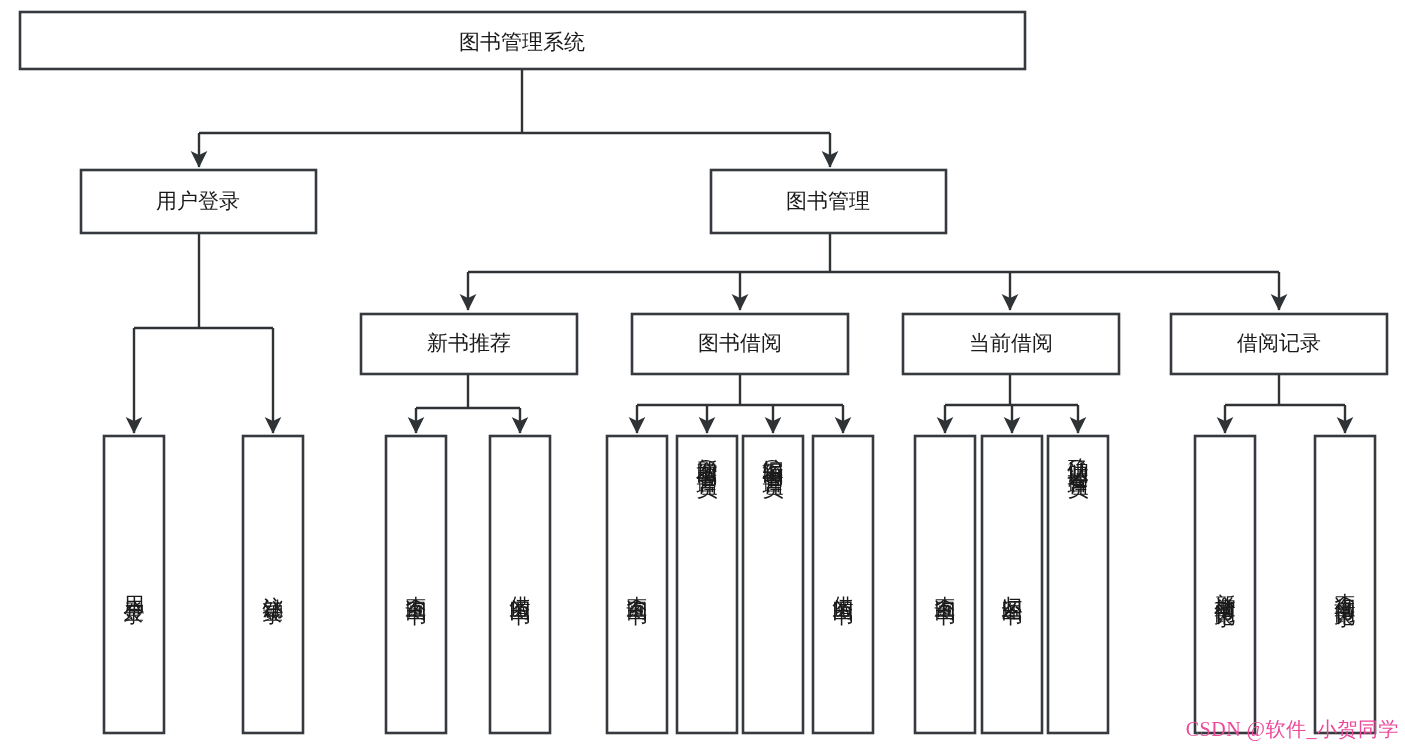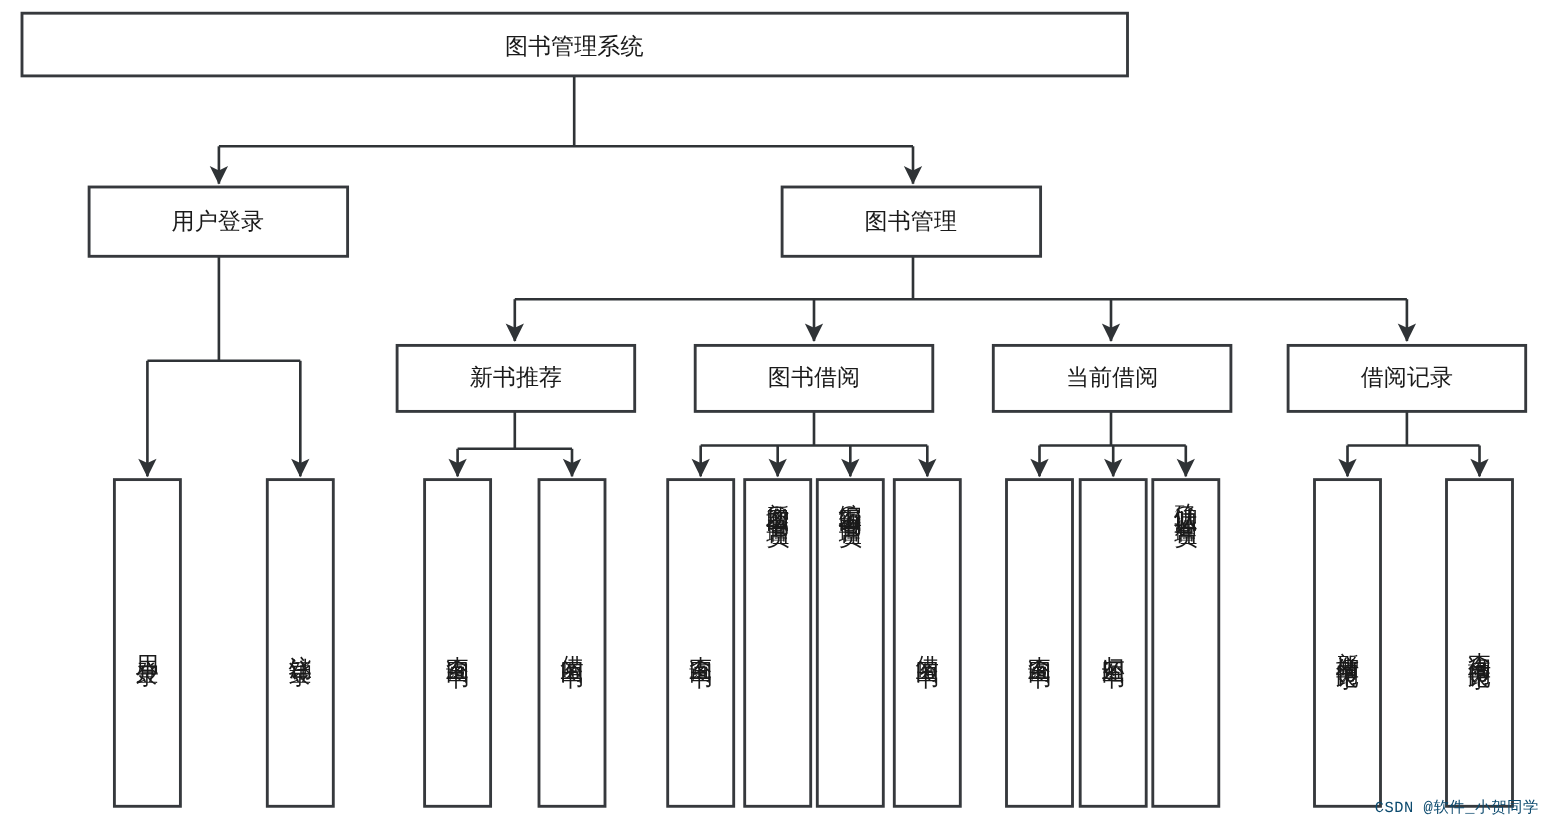--- a/index.html
+++ b/index.html
@@ -63,23 +63,23 @@
     fill: none;
     stroke-linecap: butt;
   }
   .arrowhead {
     fill: #2f3336;
   }
   #watermark {
     position: absolute;
     right: 6px;
     bottom: 4px;
-    font-family: Liberation Mono, monospace;
-    font-size: 14px;
-    color: #0c4a6e;
+    font-family: Liberation Serif, serif;
+    font-size: 20px;
+    color: #ec4899;
     letter-spacing: 0.5px;
     white-space: nowrap;
   }
 </style>
 </head>
 <body>
 
 <div id="diagram-root">
 
   <svg id="flow" viewBox="0 0 1405 747">

